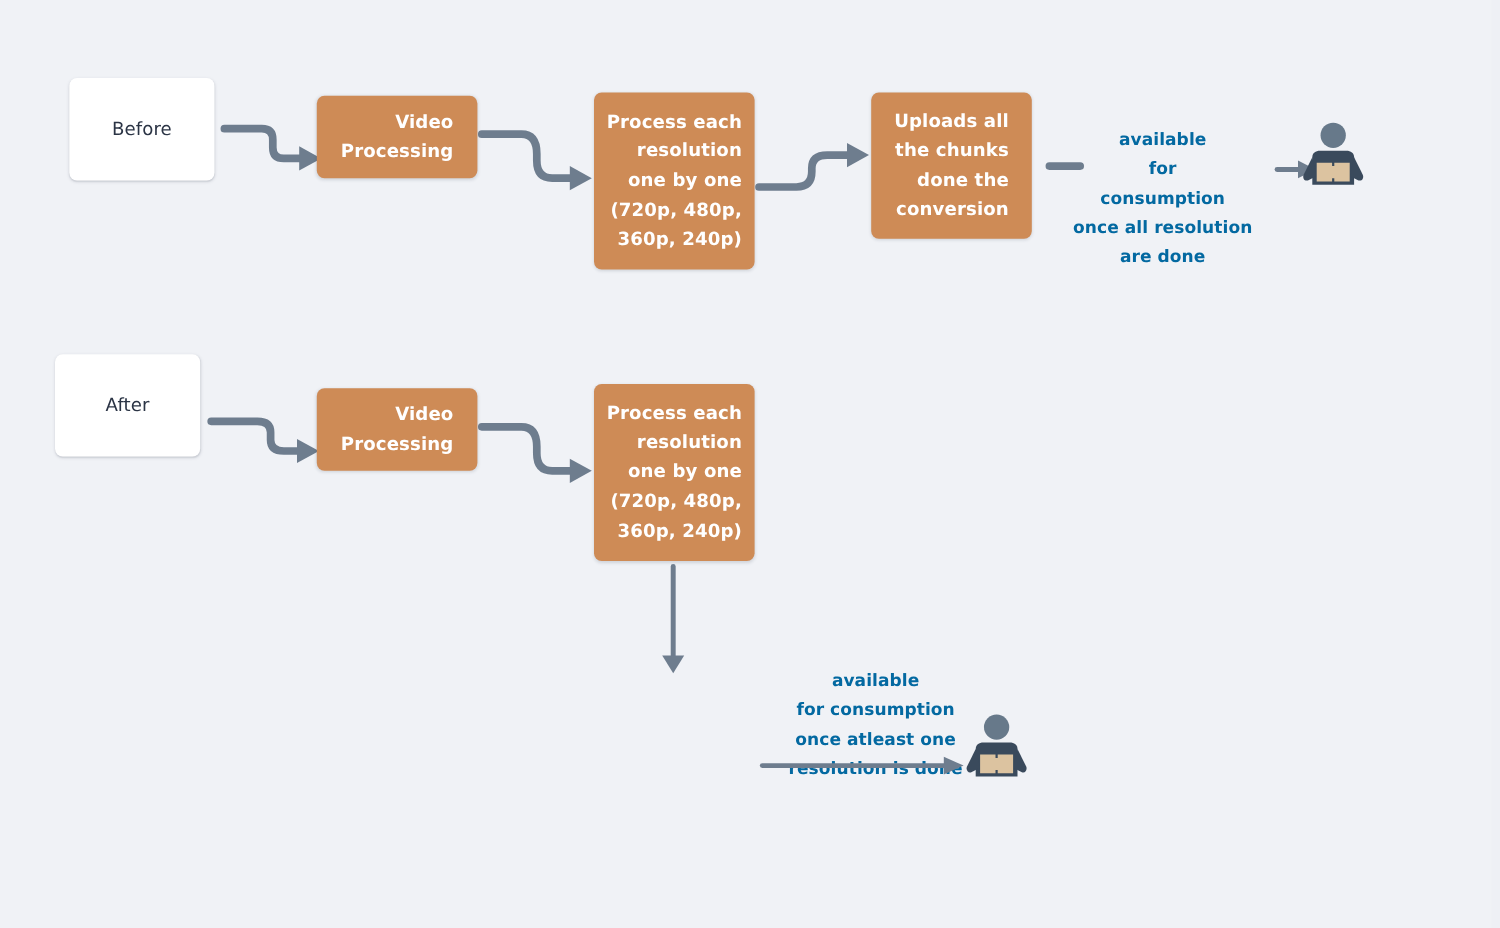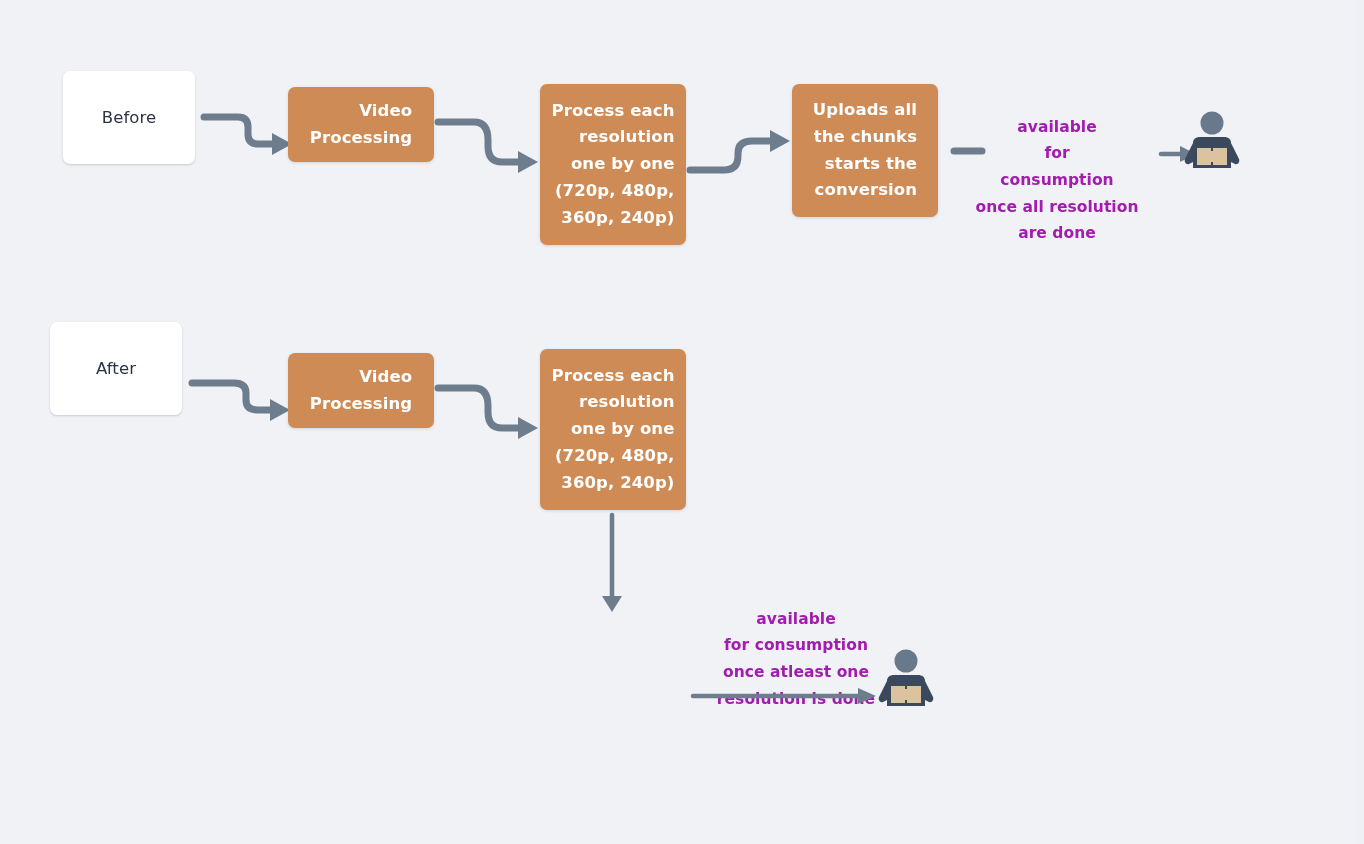--- a/index.html
+++ b/index.html
@@ -49,21 +49,21 @@
     text-align: right;
   }
 
   .node-orange .txt { display: block; white-space: pre-line; }
   .node-white .txt  { display: block; white-space: pre-line; }
 
   
   .annot {
     position: absolute;
     text-align: center;
-    color: #a21caf;
+    color: #0369a1;
     font-size: 15.5px;
     font-weight: 600;
     line-height: 1.72;
     white-space: pre-line;
     letter-spacing: .05px;
   }
 
   
   .conn { position: absolute; overflow: visible; }
   .conn path, .conn line { fill: none; stroke: #6e7d8e; stroke-width: 7; stroke-linecap: round; }
@@ -106,21 +106,21 @@
   </div>
 
   <svg class="conn" style="left:686px; top:125px;" width="114" height="62" viewBox="0 0 114 62">
     <path d="M4 45 H38 Q52 45 52 31 V28 Q52 16 66 16 H86"></path>
     <polygon class="arrowhead" points="84,5 104,16 84,27"></polygon>
   </svg>
 
   <div class="node node-orange" style="left:792px; top:84px; width:146px; height:133px;">
     <span class="txt">Uploads all
 the chunks
-starts the
+done the
 conversion</span>
   </div>
 
   <svg class="conn" style="left:950px; top:143px;" width="40" height="16" viewBox="0 0 40 16">
     <line x1="4" y1="8" x2="32" y2="8"></line>
   </svg>
 
   <div class="annot" style="left:962px; top:87px; width:190px;">
     <span>available
 for

